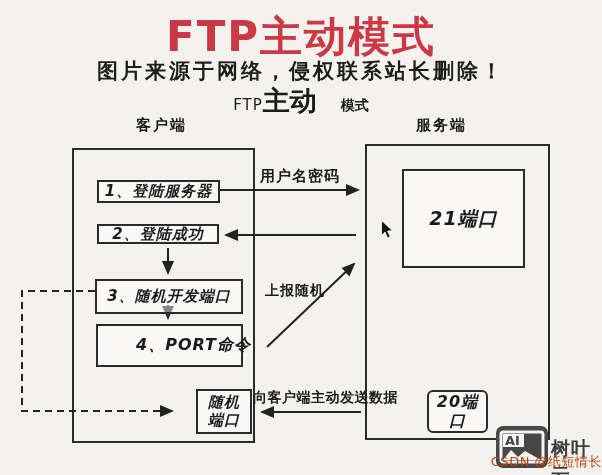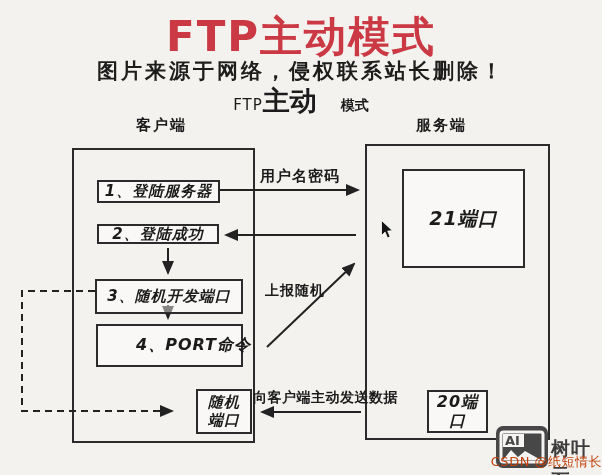--- a/index.html
+++ b/index.html
@@ -36,21 +36,21 @@
     display:flex;align-items:center;justify-content:center;
     font-size:15px;font-weight:600;letter-spacing:1px;white-space:nowrap;font-style:italic;
   }
   .node.two-line{flex-direction:column;line-height:1.15;}
   #box1{left:97px;top:180px;width:123px;height:23px;}
   #box2{left:97px;top:224px;width:122px;height:20px;}
   #box3{left:95px;top:279px;width:148px;height:35px;}
   #box4{left:96px;top:324px;width:147px;height:43px;font-size:16px;padding-left:48px;}
   #box5{left:196px;top:389px;width:56px;height:45px;}
   #box21{left:402px;top:169px;width:123px;height:99px;font-size:19px;}
-  #box20{left:427px;top:390px;width:61px;height:43px;font-size:16px;}
+  #box20{left:427px;top:390px;width:61px;height:43px;font-size:16px;border-radius:6px;}
   
   .arrow-label{font-size:15px;font-weight:600;letter-spacing:1px;white-space:nowrap;}
   #lbl-user{top:167px;left:260px;width:100px;text-align:left;}
   #lbl-report{top:283px;left:253px;width:84px;text-align:center;font-size:14px;line-height:1.1;}
   #lbl-send{top:389px;left:253px;width:160px;font-size:14px;letter-spacing:.5px;}
   
   #arrows{left:0;top:0;pointer-events:none;}
   
   #cursor{left:380px;top:220px;}
   

